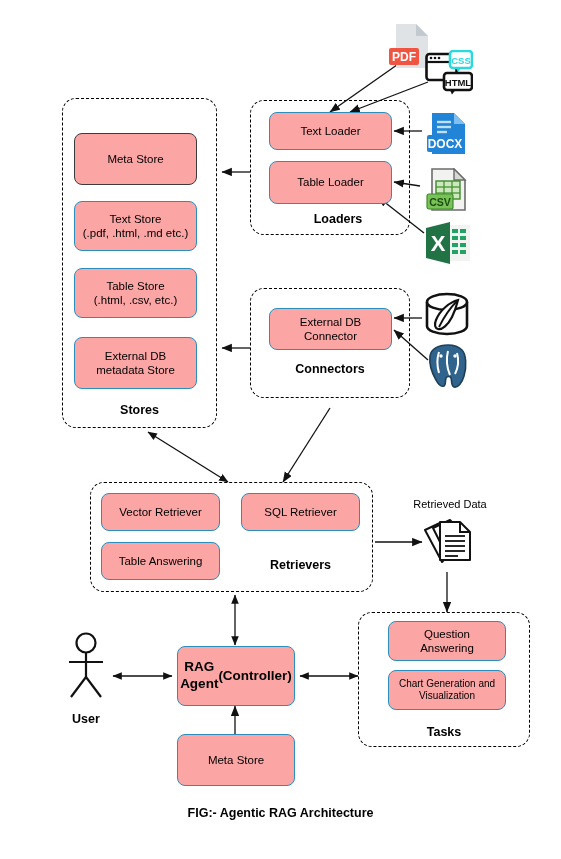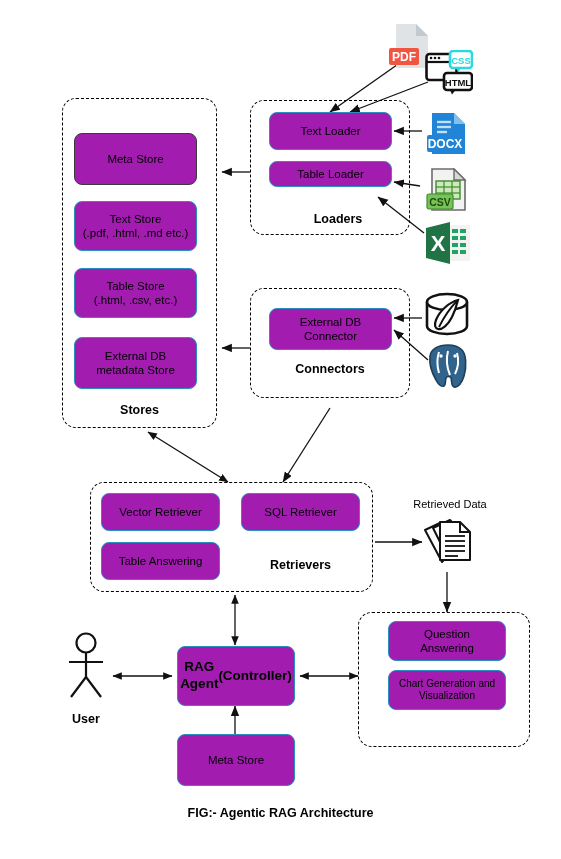--- a/index.html
+++ b/index.html
@@ -4,21 +4,21 @@
 <style>
   html,body{margin:0;padding:0;background:#ffffff;}
   body{width:561px;height:859px;position:relative;overflow:hidden;
        font-family:"Liberation Sans","DejaVu Sans",sans-serif;color:#000;}
   #canvas{position:absolute;left:0;top:0;width:561px;height:859px;}
   #svg-layer{position:absolute;left:0;top:0;width:561px;height:859px;pointer-events:none;}
 
   .grp{position:absolute;border:1.6px dashed #000;border-radius:14px;box-sizing:border-box;background:transparent;}
   .grp-label{position:absolute;font-weight:bold;font-size:12.5px;color:#000;text-align:center;white-space:nowrap;}
 
-  .box{position:absolute;box-sizing:border-box;background:#a21caf;border:1.4px solid #2a8fbd;
+  .box{position:absolute;box-sizing:border-box;background:#fca5a5;border:1.4px solid #2a8fbd;
        border-radius:8px;display:flex;align-items:center;justify-content:center;text-align:center;
        font-size:11.5px;line-height:1.25;color:#000;padding:2px 4px;}
   .box.dark{border-color:#3b3b3b;}
   .box.bold{font-weight:bold;font-size:13.5px;}
 
   .plain{position:absolute;font-size:11px;color:#000;white-space:nowrap;}
   .caption{position:absolute;font-size:12.5px;font-weight:bold;color:#000;white-space:nowrap;}
   .icon-wrap{position:absolute;}
 </style>
 </head>
@@ -91,21 +91,21 @@
   <div class="box" style="left:74px;top:337px;width:123px;height:52px;flex-direction:column;">
     <span>External DB</span>
     <span>metadata Store</span>
   </div>
   <div class="grp-label" style="left:62px;top:403px;width:155px;">Stores</div>
 
   <div class="grp" style="left:250px;top:100px;width:160px;height:135px;"></div>
   <div class="box" style="left:269px;top:112px;width:123px;height:38px;">
     <span>Text Loader</span>
   </div>
-  <div class="box" style="left:269px;top:161px;width:123px;height:26px;">
+  <div class="box" style="left:269px;top:161px;width:123px;height:43px;">
     <span>Table Loader</span>
   </div>
   <div class="grp-label" style="left:250px;top:212px;width:160px;padding-left:8px;">Loaders</div>
 
   <div class="grp" style="left:250px;top:288px;width:160px;height:110px;"></div>
   <div class="box" style="left:269px;top:308px;width:123px;height:42px;flex-direction:column;">
     <span>External DB</span>
     <span>Connector</span>
   </div>
   <div class="grp-label" style="left:250px;top:362px;width:160px;">Connectors</div>
@@ -124,20 +124,21 @@
 
   <div class="grp" style="left:358px;top:612px;width:172px;height:135px;"></div>
   <div class="box" style="left:388px;top:621px;width:118px;height:40px;flex-direction:column;">
     <span>Question</span>
     <span>Answering</span>
   </div>
   <div class="box" style="left:388px;top:670px;width:118px;height:40px;flex-direction:column;font-size:10px;">
     <span>Chart Generation and</span>
     <span>Visualization</span>
   </div>
+  <div class="grp-label" style="left:358px;top:725px;width:172px;">Tasks</div>
 
   <div class="box bold" style="left:177px;top:646px;width:118px;height:60px;">
     <span>RAG Agent</span>
     <span>(Controller)</span>
   </div>
   <div class="box" style="left:177px;top:734px;width:118px;height:52px;">
     <span>Meta Store</span>
   </div>
 
   <div class="icon-wrap" style="left:62px;top:632px;width:48px;height:68px;">

